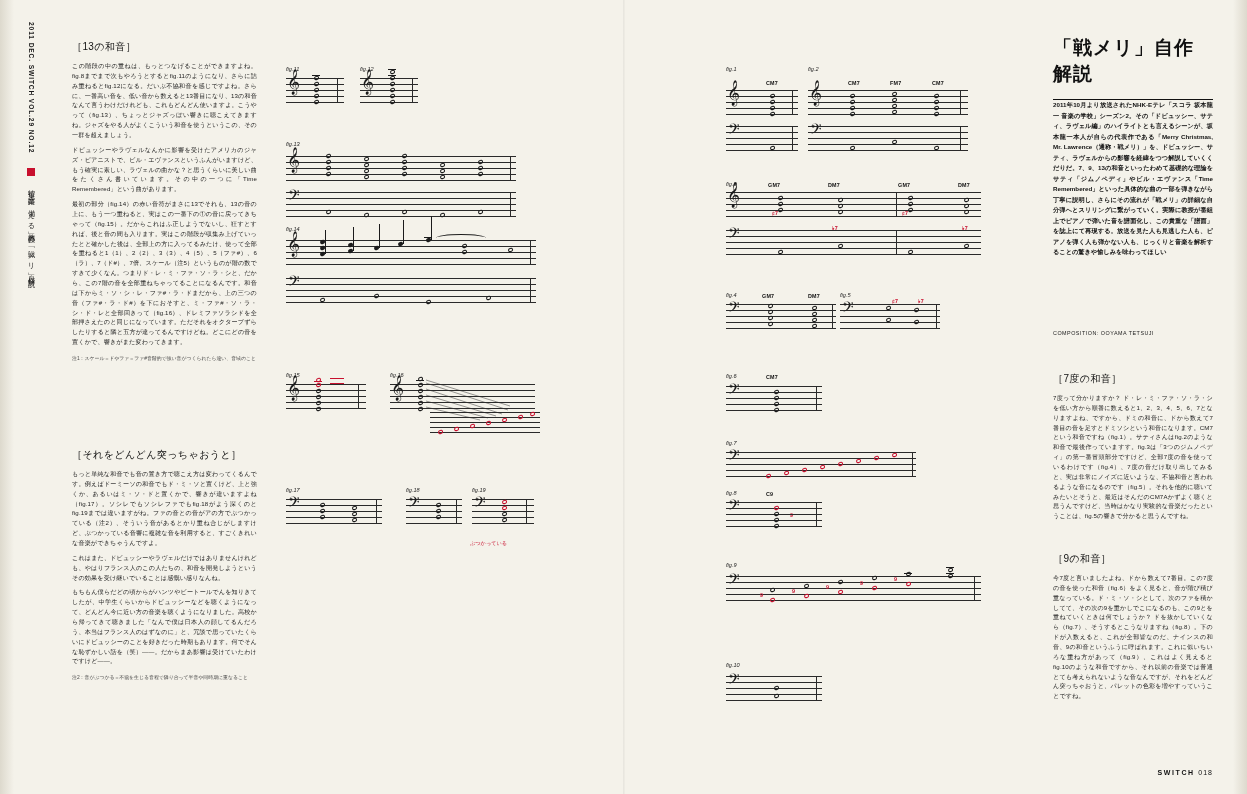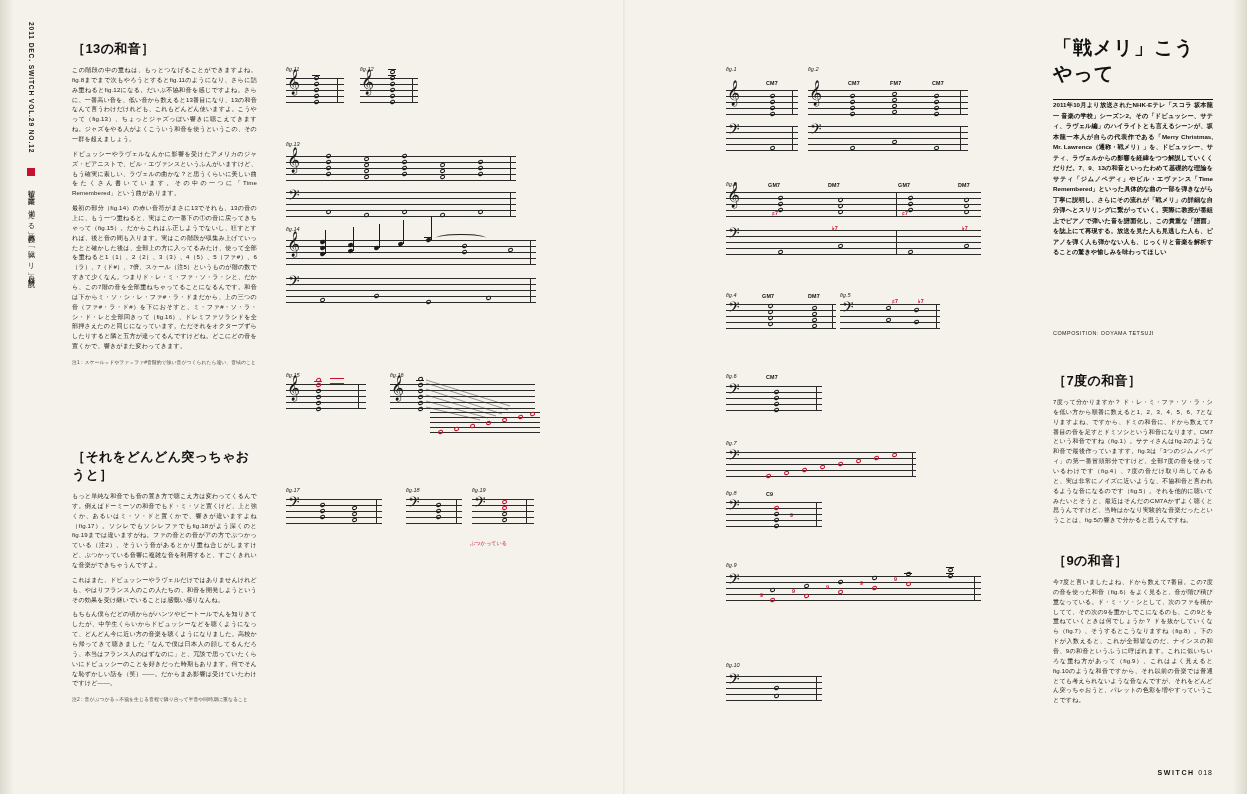--- a/index.html
+++ b/index.html
@@ -38,21 +38,21 @@
   .vrail .issue { position:absolute; left:14px; top:6px; font-weight:bold; }
   .vrail .sq {
     position:absolute; left:13px; top:152px;
     width:8px; height:8px; background:#c8102e;
   }
   .vrail .feature { position:absolute; left:12px; top:168px; font-size:7.2px; letter-spacing:2px; }
 
   
   .col { position:absolute; }
   .hd {
-    font-size:13px; font-weight:bold; color:#111; letter-spacing:.4px;
+    font-size:10px; font-weight:normal; color:#111; letter-spacing:.4px;
     margin-bottom:7px;
   }
   .para {
     font-size:6.1px; line-height:1.62; color:#222; text-align:justify;
     letter-spacing:.15px;
   }
   .para + .para { margin-top:5px; }
   .note {
     font-size:4.9px; line-height:1.5; color:#444; margin-top:8px;
     text-align:justify;
@@ -644,21 +644,21 @@
         <div class="ln" style="top:18px;"></div>
         <div class="ln" style="top:24px;"></div>
       <div class="clef bass" style="left:2px; top:-4px;">𝄢</div>
       <div class="nh hollow" style="left:48px; top:18px;"></div>
       <div class="nh hollow" style="left:48px; top:10px;"></div>
       <div class="bar" style="left:90px; top:0; height:24px;"></div>
     </div>
   </div>
 
   <div class="headline">
-    <div class="l2">「戦メリ」こうやって</div>
+    <div class="l2">「戦メリ」自作解説</div>
     <div class="rule"></div>
   </div>
   <div class="lead">2011年10月より放送されたNHK-Eテレ「スコラ 坂本龍一 音楽の学校」シーズン2。その「ドビュッシー、サティ、ラヴェル編」のハイライトとも言えるシーンが、坂本龍一本人が自らの代表作である「Merry Christmas, Mr. Lawrence（通称・戦メリ）」を、ドビュッシー、サティ、ラヴェルからの影響を経緯をつつ解説していくくだりだ。7、9、13の和音といったわめて基礎的な理論をサティ「ジムノペディ」やビル・エヴァンス「Time Remembered」といった具体的な曲の一部を弾きながら丁寧に説明し、さらにその流れが「戦メリ」の詳細な自分弾へとスリリングに繋がっていく。実際に教授が番組上でピアノで弾いた音を譜面化し、この貴重な「譜面」を誌上にて再現する。放送を見た人も見逃した人も、ピアノを弾く人も弾かない人も、じっくりと音楽を解析することの驚きや愉しみを味わってほしい</div>
   <div class="credit">COMPOSITION: OOYAMA TETSUJI</div>
 
   <div class="col" style="right:34px; top:372px; width:160px;">
     <div class="hd">［7度の和音］</div>
     <div class="para">7度って分かりますか？ ド・レ・ミ・ファ・ソ・ラ・シを低い方から順番に数えると1、2、3、4、5、6、7となりますよね、ですから、ドミの和音に、ドから数えて7番目の音を足すとドミソシという和音になります。CM7という和音ですね（fig.1）。サティさんはfig.2のような和音で最後作っていますす。fig.3は「3つのジムノペディ」の第一番冒頭部分ですけど、全部7度の音を使っているわけです（fig.4）、7度の音だけ取り出してみると、実は非常にノイズに近いような、不協和音と言われるような音になるのです（fig.5）。それを他的に聴いてみたいとそうと、最近はそんだのCM7Aかずよく聴くと思うんですけど、当時はかなり実験的な音楽だったということは、fig.5の響きで分かると思うんですね。</div>
   </div>
 

